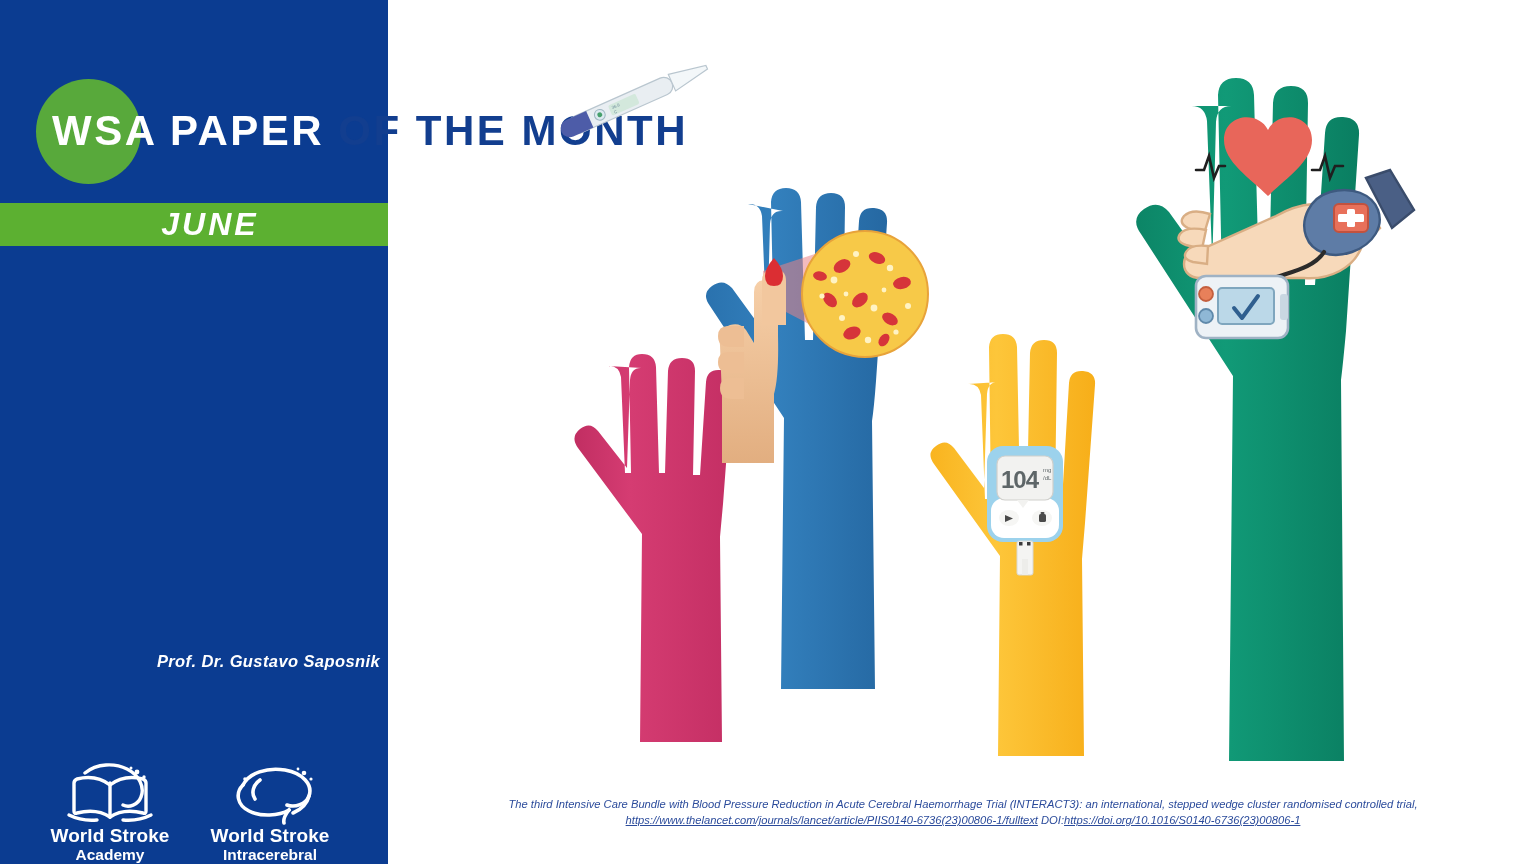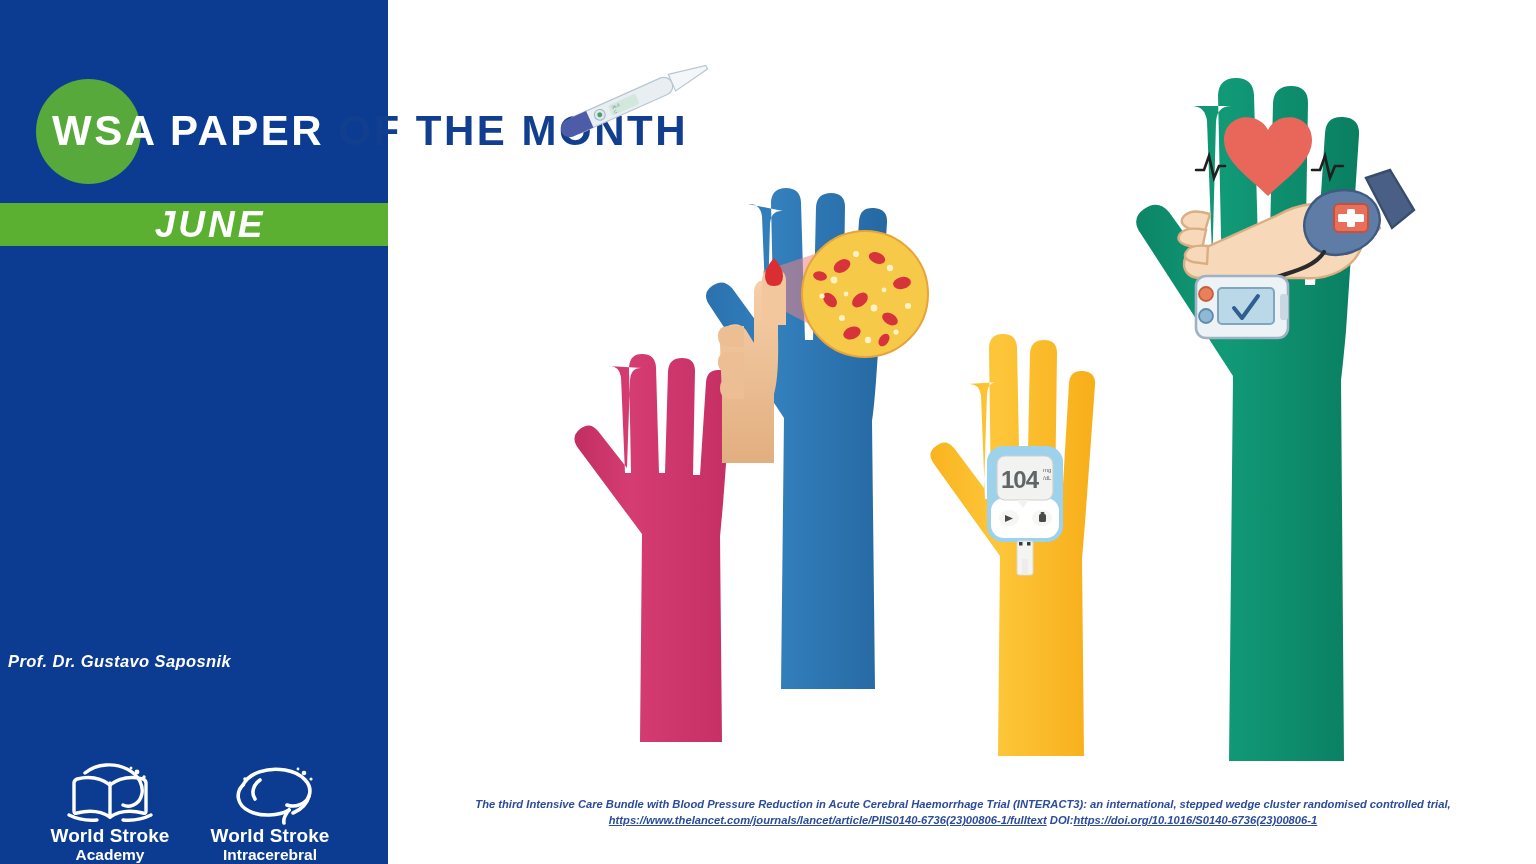--- a/index.html
+++ b/index.html
@@ -4,52 +4,52 @@
 <style>
   html,body{margin:0;padding:0;background:#fff;}
   body{width:1536px;height:864px;overflow:hidden;font-family:"Liberation Sans",sans-serif;}
   #slide{position:relative;width:1536px;height:864px;background:#ffffff;overflow:hidden;}
 
   
   #sidebar{position:absolute;left:0;top:0;width:388px;height:864px;background:#0B3C91;}
   #green-circle{position:absolute;left:36px;top:79px;width:105px;height:105px;border-radius:50%;background:#58A93B;}
   #june-band{position:absolute;left:0;top:203px;width:388px;height:43px;background:#5CB031;}
   #june-text{position:absolute;left:0;top:203px;width:420px;height:43px;line-height:43px;
-    text-align:center;color:#ffffff;font-size:37px;font-weight:bold;font-style:italic;letter-spacing:3px;}
+    text-align:center;color:#ffffff;font-size:32px;font-weight:bold;font-style:italic;letter-spacing:3px;}
 
   
   #header-title{position:absolute;left:52px;top:101px;width:1000px;height:60px;
      font-size:42px;font-weight:bold;letter-spacing:2.5px;white-space:nowrap;line-height:60px;}
   #header-title .w{color:#ffffff;}
   #header-title .b{color:#123E8F;}
 
   
   #paper-title{position:absolute;left:10px;top:316px;width:368px;
      color:#ffffff;font-size:25.5px;font-style:italic;font-weight:400;
      line-height:31.5px;text-align:center;}
 
   
-  #author{position:absolute;left:8px;top:650px;width:372px;text-align:left;
+  #author{position:absolute;left:8px;top:650px;width:372px;text-align:right;
      color:#ffffff;font-size:16.5px;font-weight:bold;font-style:italic;line-height:22px;letter-spacing:0.4px;}
 
   
   #logos{position:absolute;left:30px;top:750px;width:330px;height:110px;}
   .logo{position:absolute;top:13px;width:160px;height:110px;text-align:center;color:#fff;}
   #logo-wsa{left:0;}
   #logo-wso{left:160px;}
   .logo .mark{height:62px;display:block;}
   .logo .l1{font-size:19px;font-weight:bold;line-height:21px;letter-spacing:0.1px;}
   .logo .l2{font-size:15.5px;font-weight:700;line-height:18px;}
 
   
   #hands{position:absolute;left:390px;top:8px;width:1146px;height:800px;}
 
   
   #citation{position:absolute;left:392px;top:796px;width:1142px;text-align:center;
-     color:#2B4B9B;font-size:11.2px;font-style:italic;line-height:16.2px;font-weight:700;}
+     color:#2B4B9B;font-size:11.2px;font-style:italic;line-height:16.2px;font-weight:400;}
   #citation .lnk{text-decoration:underline;}
 </style>
 </head>
 <body>
 
 <div id="slide">
 
   <div id="sidebar"></div>
   <div id="green-circle"></div>
 

